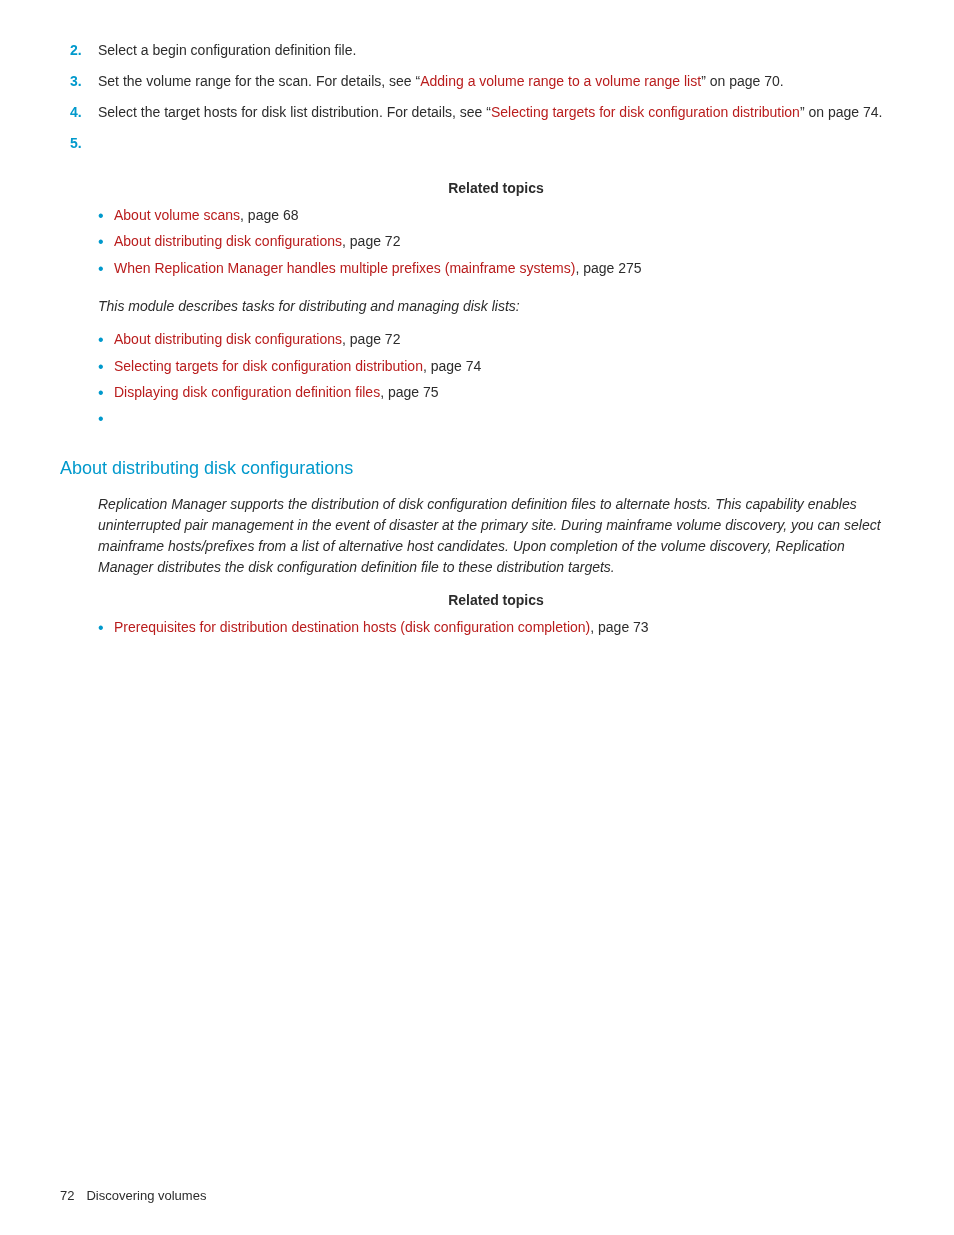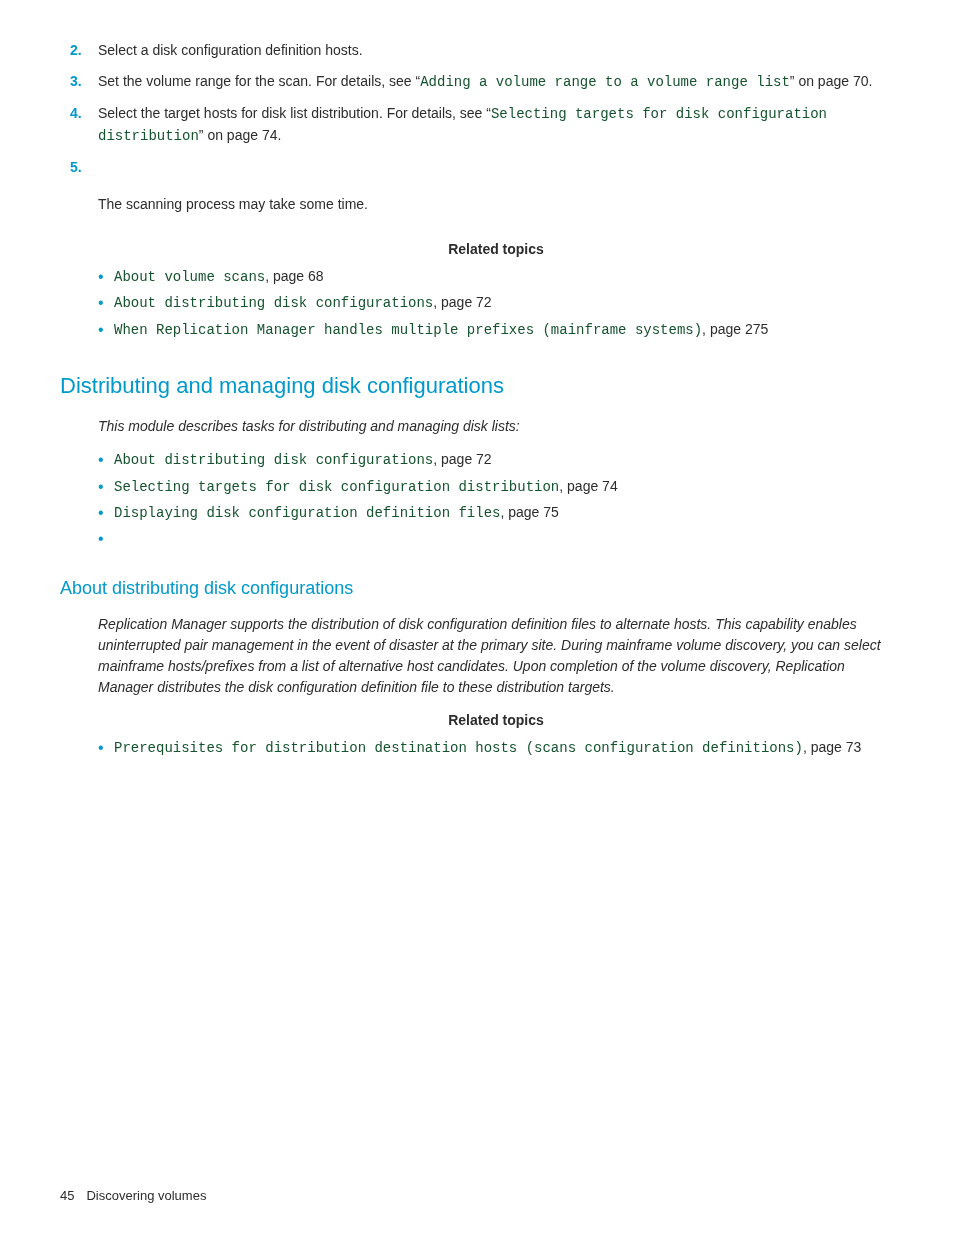--- a/index.html
+++ b/index.html
@@ -40,23 +40,22 @@
       min-width: 28px;
       font-size: 14px;
     }
 
     .step-text {
       color: #2c2c2c;
       font-size: 14px;
     }
 
     a.link {
-      color: #14532d;
+      color: #b91c1c;
       text-decoration: none;
-      font-family: Liberation Mono, monospace;
     }
 
     .indent-block {
       padding-left: 38px;
       margin-bottom: 10px;
     }
 
     .section-divider {
       margin: 24px 0 8px 0;
     }
@@ -133,21 +132,21 @@
   </style>
 </head>
 <body>
 
 <div class="page">
 
   <ol class="step-list">
 
     <li>
       <span class="step-number">2.</span>
-      <span class="step-text">Select a disk configuration definition hosts.</span>
+      <span class="step-text">Select a begin configuration definition file.</span>
     </li>
 
     <li>
       <span class="step-number">3.</span>
       <span class="step-text">
         Set the volume range for the scan. For details, see “<a class="link">Adding a volume range to a volume range list</a>” on page 70.
       </span>
     </li>
 
     <li>
@@ -155,41 +154,39 @@
       <span class="step-text">
         Select the target hosts for disk list distribution. For details, see “<a class="link">Selecting targets for disk configuration distribution</a>” on page 74.
       </span>
     </li>
 
     <li>
       <span class="step-number">5.</span>
     </li>
   </ol>
 
-  <div class="indent-block">The scanning process may take some time.</div>
 
   <div class="indent-block section-divider">
     <div class="related-topics-label">Related topics</div>
     <ul class="bullet-list" style="padding-left:0;">
       <li>
         <span class="bullet-dot">•</span>
         <span><a class="link">About volume scans</a><span>, page 68</span></span>
       </li>
       <li>
         <span class="bullet-dot">•</span>
         <span><a class="link">About distributing disk configurations</a><span>, page 72</span></span>
       </li>
       <li>
         <span class="bullet-dot">•</span>
         <span><a class="link">When Replication Manager handles multiple prefixes (mainframe systems)</a><span>, page 275</span></span>
       </li>
     </ul>
   </div>
 
-  <h1 class="h1-section">Distributing and managing disk configurations</h1>
 
   <div class="body-text">This module describes tasks for distributing and managing disk lists:</div>
 
   <ul class="bullet-list">
     <li>
       <span class="bullet-dot">•</span>
       <span><a class="link">About distributing disk configurations</a><span>, page 72</span></span>
     </li>
     <li>
       <span class="bullet-dot">•</span>
@@ -206,23 +203,23 @@
 
   <h2 class="h2-section">About distributing disk configurations</h2>
 
   <div class="body-text">Replication Manager supports the distribution of disk configuration definition files to alternate hosts. This capability enables uninterrupted pair management in the event of disaster at the primary site. During mainframe volume discovery, you can select mainframe hosts/prefixes from a list of alternative host candidates. Upon completion of the volume discovery, Replication Manager distributes the disk configuration definition file to these distribution targets.</div>
 
   <div class="indent-block">
     <div class="related-topics-label">Related topics</div>
     <ul class="bullet-list" style="padding-left:0;">
       <li>
         <span class="bullet-dot">•</span>
-        <span><a class="link">Prerequisites for distribution destination hosts (scans configuration definitions)</a><span>, page 73</span></span>
+        <span><a class="link">Prerequisites for distribution destination hosts (disk configuration completion)</a><span>, page 73</span></span>
       </li>
     </ul>
   </div>
 
   <div class="footer">
-    <span class="footer-page-num">45</span>
+    <span class="footer-page-num">72</span>
     <span class="footer-section-title">Discovering volumes</span>
   </div>
 
 </div>
 
 </body></html>

